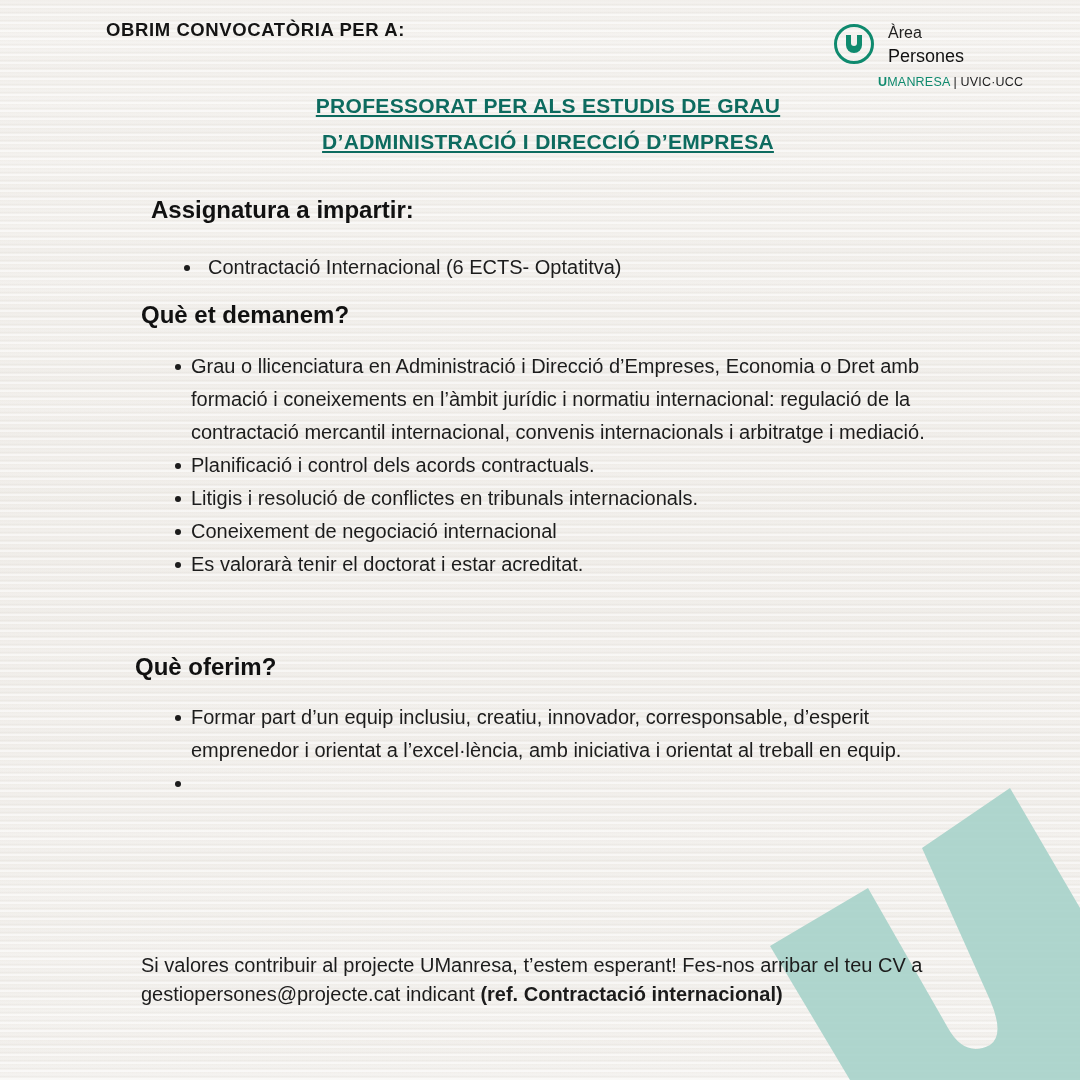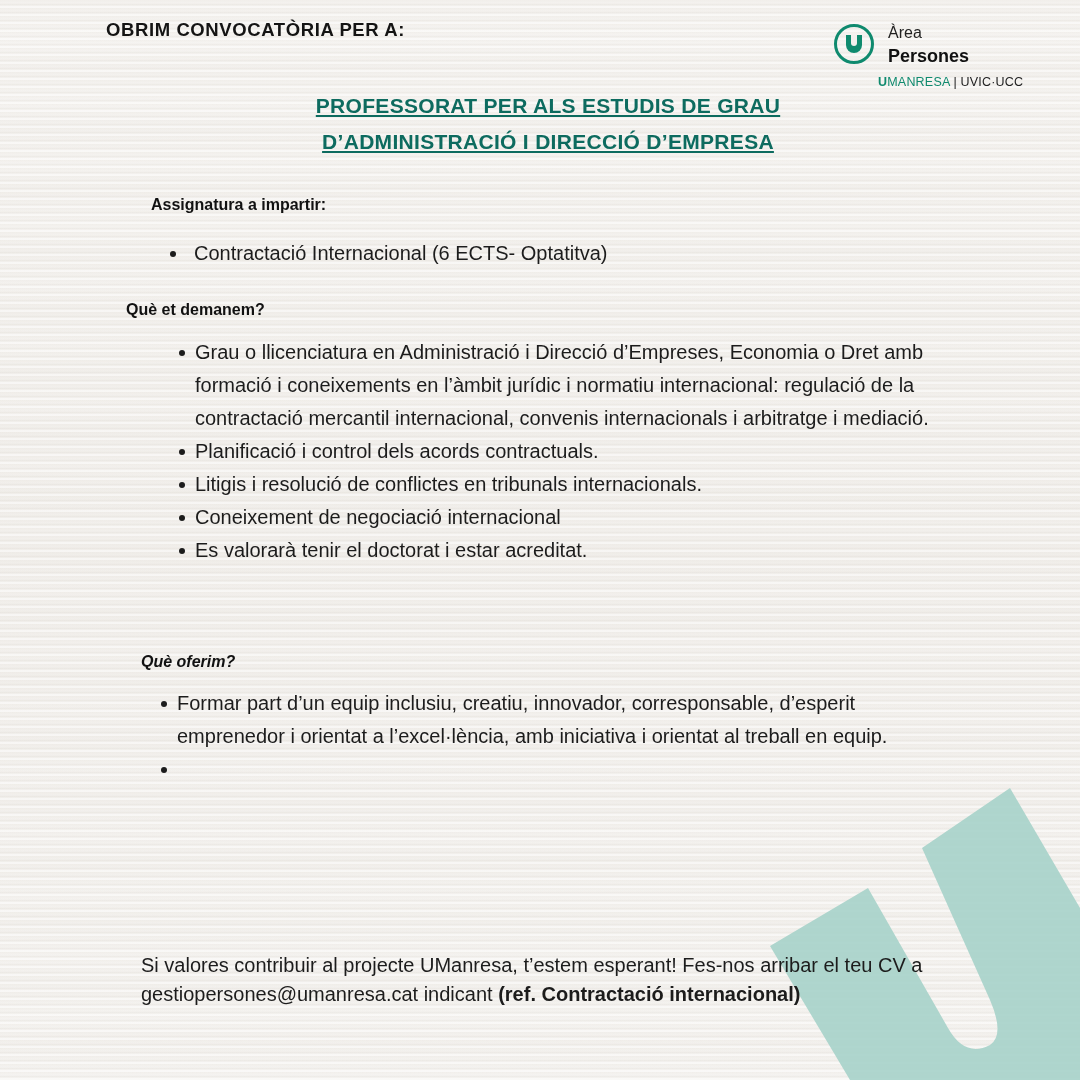--- a/index.html
+++ b/index.html
@@ -28,46 +28,46 @@
   }
   .logo-u {
     position: absolute; left: 9px; top: 8px; width: 16px; height: 18px;
     background: #0f8a6e; border-radius: 0 0 8px 8px;
   }
   .logo-u::after {
     content: ""; position: absolute; left: 5px; top: 0; width: 6px; height: 11px;
     background: #f2f0ed; border-radius: 0 0 3px 3px;
   }
   .logo-area { position: absolute; left: 54px; top: 0px; font-size: 16px; color: #222; }
-  .logo-persones { position: absolute; left: 54px; top: 22px; font-size: 18px; font-weight: 700; color: #111; }
+  .logo-persones { position: absolute; left: 54px; top: 22px; font-size: 18px; font-weight: 400; color: #111; }
   .logo-sub { position: absolute; left: 44px; top: 51px; font-size: 12.5px; color: #222; white-space: nowrap; letter-spacing: 0.2px; }
   .logo-sub .green { color: #0f8a6e; }
   .logo-sub .green b { font-weight: 700; }
 
   .title {
     position: absolute; left: 8px; width: 1080px; text-align: center;
     color: #0d6b5f; font-weight: 700; font-size: 21px; letter-spacing: 0.3px; text-decoration: underline;
   }
   .title.l1 { top: 94px; }
   .title.l2 { top: 130px; }
 
-  .h2 { position: absolute; font-weight: 700; font-size: 16px; color: #111; }
+  .h2 { position: absolute; font-weight: 700; font-size: 24px; color: #111; }
   .h-assig { left: 151px; top: 196px; }
-  .h-demanem { left: 126px; top: 301px; }
-  .h-oferim { left: 141px; top: 653px; font-style: italic; }
+  .h-demanem { left: 141px; top: 301px; }
+  .h-oferim { left: 135px; top: 653px; }
 
-  ul { list-style: none; margin: 0; padding: 0; position: absolute; }
+  ul { list-style: none; margin: 14px; padding: 0; position: absolute; }
   li { position: relative; font-size: 20px; line-height: 33px; color: #1c1c1c; }
   li .bullet {
     position: absolute; left: -16px; top: 14px; width: 6px; height: 6px;
     background: #1c1c1c; border-radius: 50%;
   }
   .list-assig { left: 194px; top: 237px; }
   .list-assig li .bullet { left: -24px; }
-  .list-demanem { left: 195px; top: 336px; width: 800px; }
+  .list-demanem { left: 177px; top: 336px; width: 800px; }
   .list-oferim { left: 177px; top: 687px; width: 800px; }
   b.strong { font-weight: 700; }
 
   .closing {
     position: absolute; left: 141px; top: 951px; width: 900px;
     font-size: 20px; line-height: 29px; color: #1c1c1c;
   }
 </style>
 </head>
 <body>
@@ -106,14 +106,14 @@
     <li><span class="bullet"></span><span>Coneixement de negociació internacional</span></li>
     <li><span class="bullet"></span><span>Es valorarà tenir el doctorat i estar acreditat.</span></li>
   </ul>
 
   <div class="h2 h-oferim">Què oferim?</div>
   <ul class="list-oferim">
     <li style="width:770px"><span class="bullet"></span><span>Formar part d’un equip inclusiu, creatiu, innovador, corresponsable, d’esperit emprenedor i orientat a l’excel·lència, amb iniciativa i orientat al treball en equip.</span></li>
     <li><span class="bullet"></span></li>
   </ul>
 
-  <div class="closing"><span>Si valores contribuir al projecte UManresa, t’estem esperant! Fes-nos arribar el teu CV a gestiopersones@umanresa.cat indicant </span><b class="strong">(ref.  Contractació internacional)</b></div>
+  <div class="closing"><span>Si valores contribuir al projecte UManresa, t’estem esperant! Fes-nos arribar el teu CV a gestiopersones@projecte.cat indicant </span><b class="strong">(ref.  Contractació internacional)</b></div>
 </div>
 
 </body></html>

